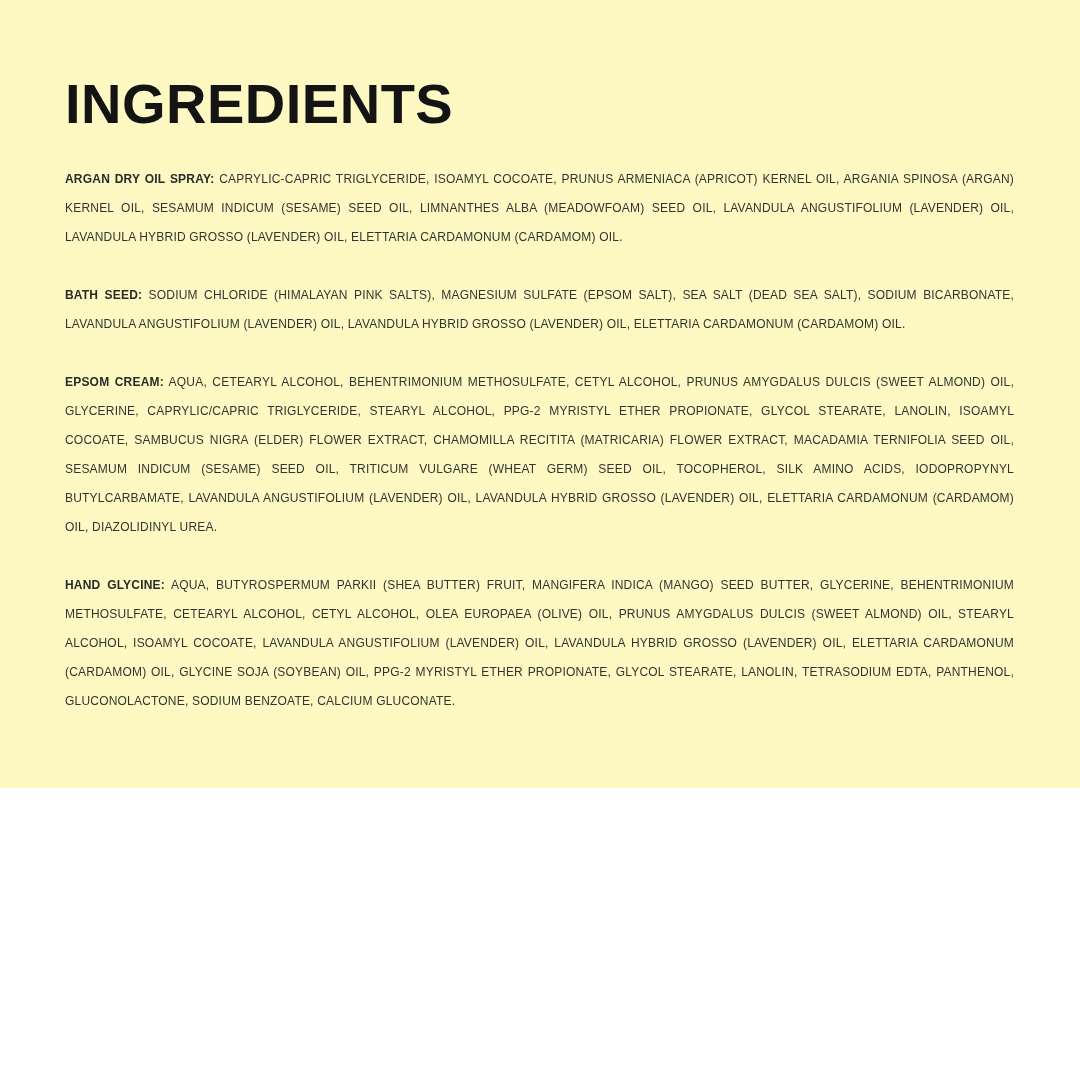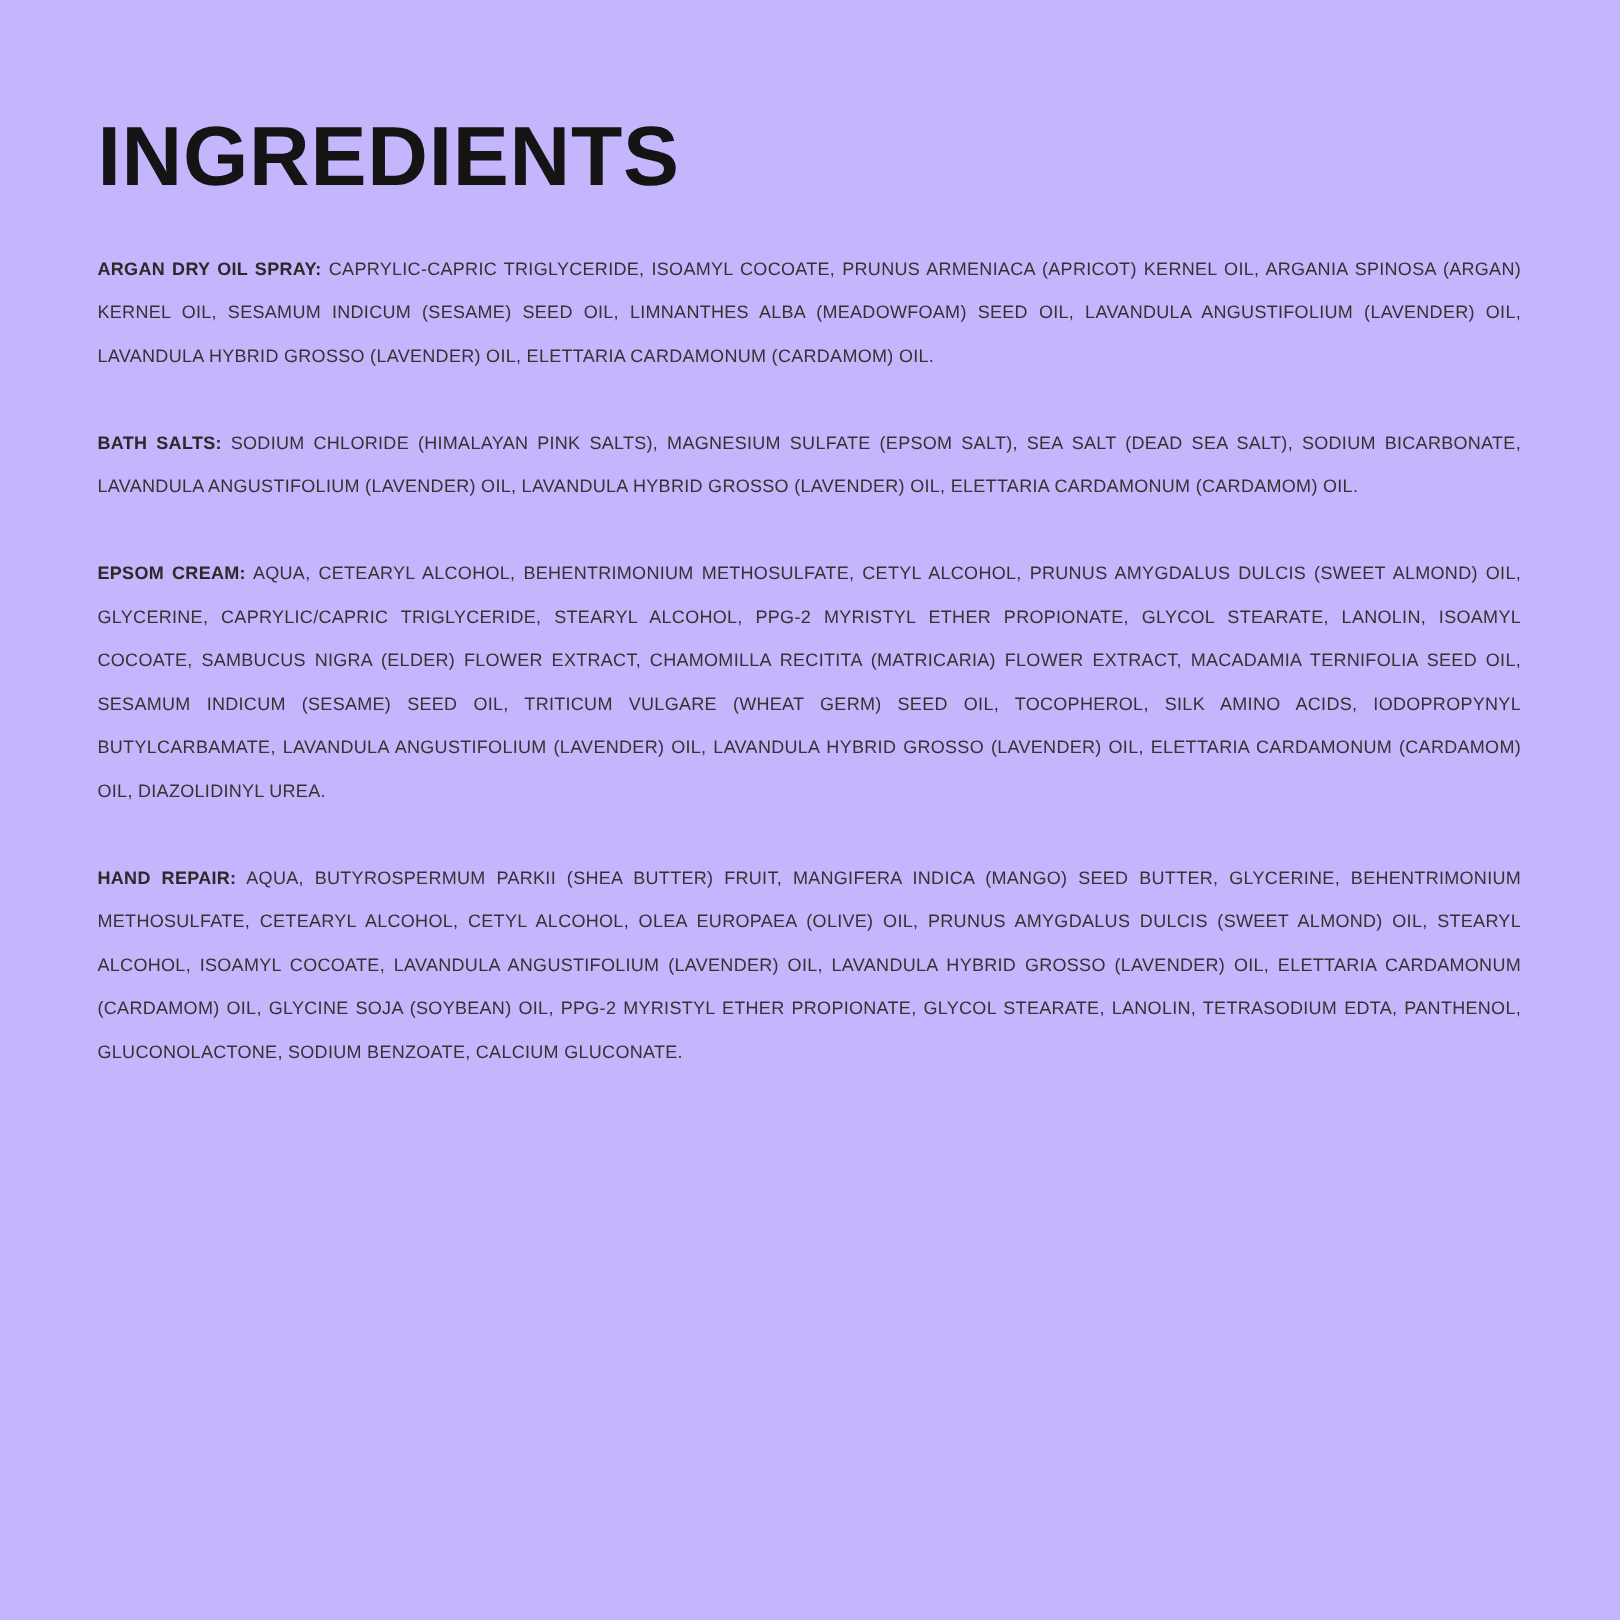--- a/index.html
+++ b/index.html
@@ -3,22 +3,22 @@
 <meta charset="utf-8">
 <style>
   html, body {
     margin: 0;
     padding: 0;
     background: #ffffff;
   }
   .canvas {
     position: relative;
     width: 1080px;
-    height: 1080px;
-    background: #c4b5fd;
+    height: 788px;
+    background: #fef9c3;
     box-sizing: border-box;
     padding: 62px 66px 0 65px;
     font-family: "Liberation Sans", "DejaVu Sans", sans-serif;
     overflow: hidden;
   }
   .title {
     margin: 12px 0 31px 0;
     font-size: 56px;
     line-height: 60px;
     font-weight: 700;
@@ -44,27 +44,27 @@
 <div class="canvas">
 
   <h1 class="title">INGREDIENTS</h1>
 
   <p class="section">
     <span class="label">ARGAN DRY OIL SPRAY:</span>
     <span class="text">CAPRYLIC-CAPRIC TRIGLYCERIDE, ISOAMYL COCOATE, PRUNUS ARMENIACA (APRICOT) KERNEL OIL, ARGANIA SPINOSA (ARGAN) KERNEL OIL, SESAMUM INDICUM (SESAME) SEED OIL, LIMNANTHES ALBA (MEADOWFOAM) SEED OIL, LAVANDULA ANGUSTIFOLIUM (LAVENDER) OIL, LAVANDULA HYBRID GROSSO (LAVENDER) OIL, ELETTARIA CARDAMONUM (CARDAMOM) OIL.</span>
   </p>
 
   <p class="section">
-    <span class="label">BATH SALTS:</span>
+    <span class="label">BATH SEED:</span>
     <span class="text">SODIUM CHLORIDE (HIMALAYAN PINK SALTS), MAGNESIUM SULFATE (EPSOM SALT), SEA SALT (DEAD SEA SALT), SODIUM BICARBONATE, LAVANDULA ANGUSTIFOLIUM (LAVENDER) OIL, LAVANDULA HYBRID GROSSO (LAVENDER) OIL, ELETTARIA CARDAMONUM (CARDAMOM) OIL.</span>
   </p>
 
   <p class="section">
     <span class="label">EPSOM CREAM:</span>
     <span class="text">AQUA, CETEARYL ALCOHOL, BEHENTRIMONIUM METHOSULFATE, CETYL ALCOHOL, PRUNUS AMYGDALUS DULCIS (SWEET ALMOND) OIL, GLYCERINE, CAPRYLIC/CAPRIC TRIGLYCERIDE, STEARYL ALCOHOL, PPG-2 MYRISTYL ETHER PROPIONATE, GLYCOL STEARATE, LANOLIN, ISOAMYL COCOATE, SAMBUCUS NIGRA (ELDER) FLOWER EXTRACT, CHAMOMILLA RECITITA (MATRICARIA) FLOWER EXTRACT, MACADAMIA TERNIFOLIA SEED OIL, SESAMUM INDICUM (SESAME) SEED OIL, TRITICUM VULGARE (WHEAT GERM) SEED OIL, TOCOPHEROL, SILK AMINO ACIDS, IODOPROPYNYL BUTYLCARBAMATE, LAVANDULA ANGUSTIFOLIUM (LAVENDER) OIL, LAVANDULA HYBRID GROSSO (LAVENDER) OIL, ELETTARIA CARDAMONUM (CARDAMOM) OIL, DIAZOLIDINYL UREA.</span>
   </p>
 
   <p class="section">
-    <span class="label">HAND REPAIR:</span>
+    <span class="label">HAND GLYCINE:</span>
     <span class="text">AQUA, BUTYROSPERMUM PARKII (SHEA BUTTER) FRUIT, MANGIFERA INDICA (MANGO) SEED BUTTER, GLYCERINE, BEHENTRIMONIUM METHOSULFATE, CETEARYL ALCOHOL, CETYL ALCOHOL, OLEA EUROPAEA (OLIVE) OIL, PRUNUS AMYGDALUS DULCIS (SWEET ALMOND) OIL, STEARYL ALCOHOL, ISOAMYL COCOATE, LAVANDULA ANGUSTIFOLIUM (LAVENDER) OIL, LAVANDULA HYBRID GROSSO (LAVENDER) OIL, ELETTARIA CARDAMONUM (CARDAMOM) OIL, GLYCINE SOJA (SOYBEAN) OIL, PPG-2 MYRISTYL ETHER PROPIONATE, GLYCOL STEARATE, LANOLIN, TETRASODIUM EDTA, PANTHENOL, GLUCONOLACTONE, SODIUM BENZOATE, CALCIUM GLUCONATE.</span>
   </p>
 
 </div>
 
 </body></html>

